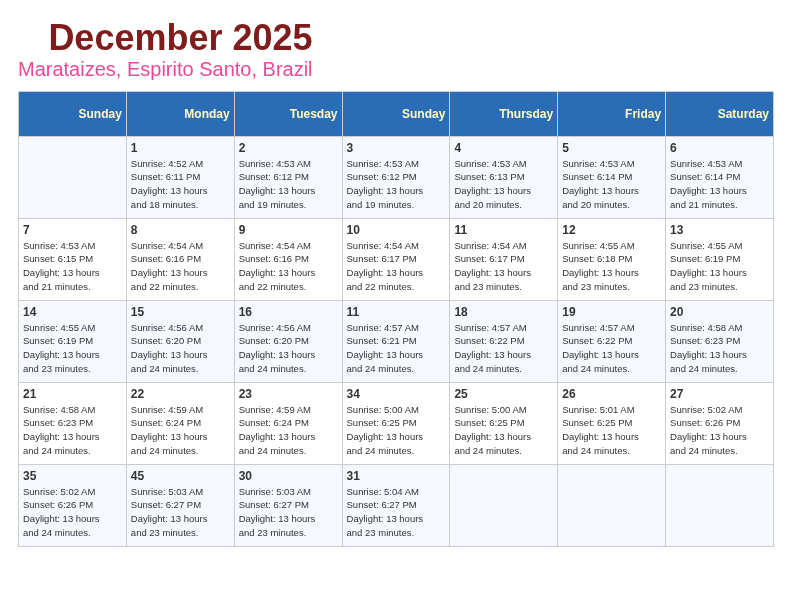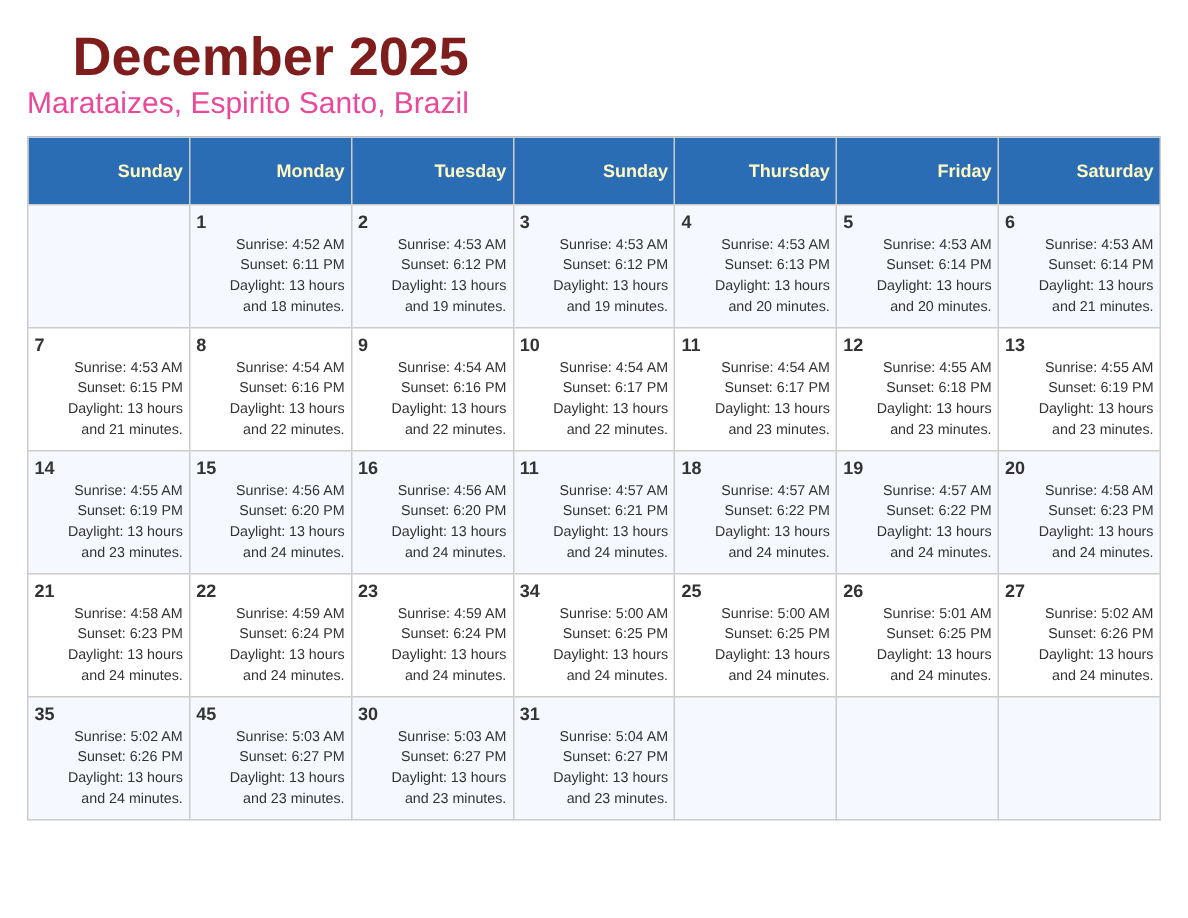--- a/index.html
+++ b/index.html
@@ -75,21 +75,20 @@
     }
     .day-num {
       font-size: 12px;
       font-weight: bold;
       display: block;
       margin-bottom: 2px;
     }
     .cell-content {
       line-height: 1.45;
       font-size: 9.5px;
-      text-align: right;
     }
   </style>
 </head>
 <body>
 
 <div class="page">
   <div class="header">
     <div class="title-block">
       <div class="month-title">December 2025</div>
       <div class="subtitle">Marataizes, Espirito Santo, Brazil</div>

